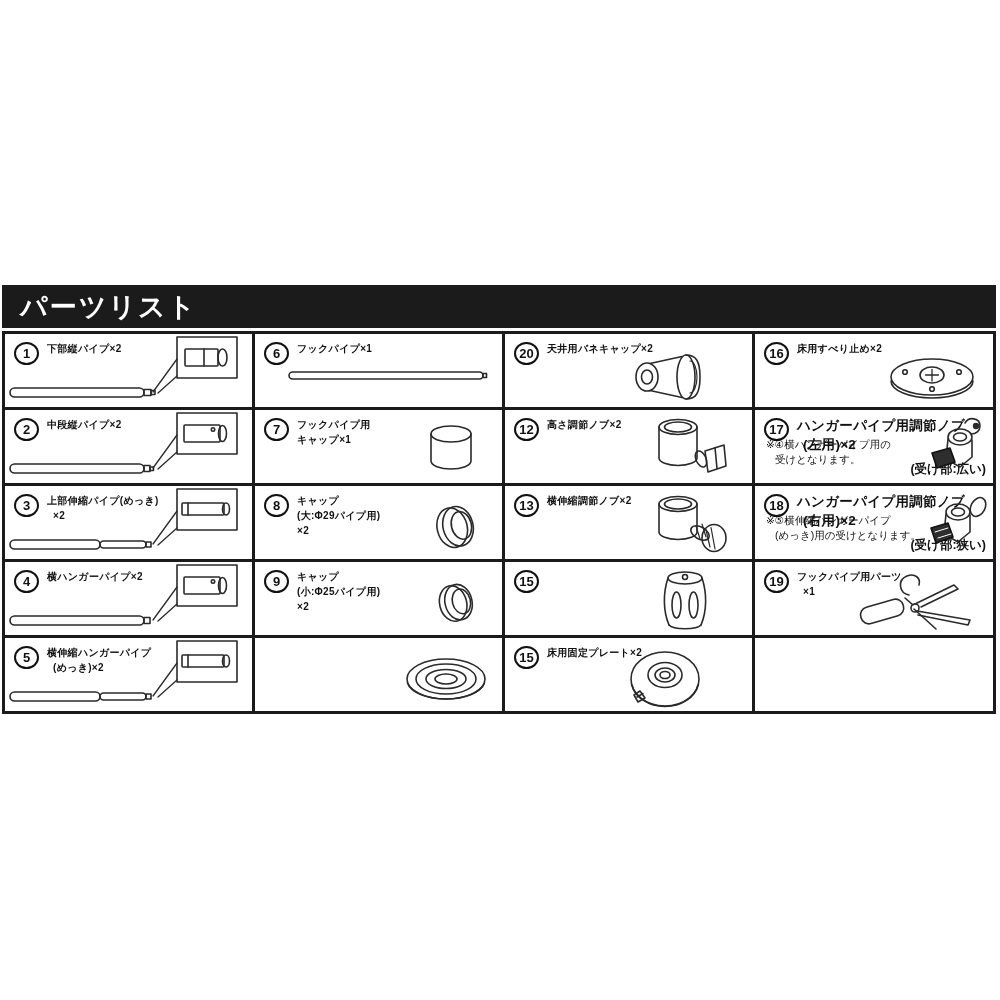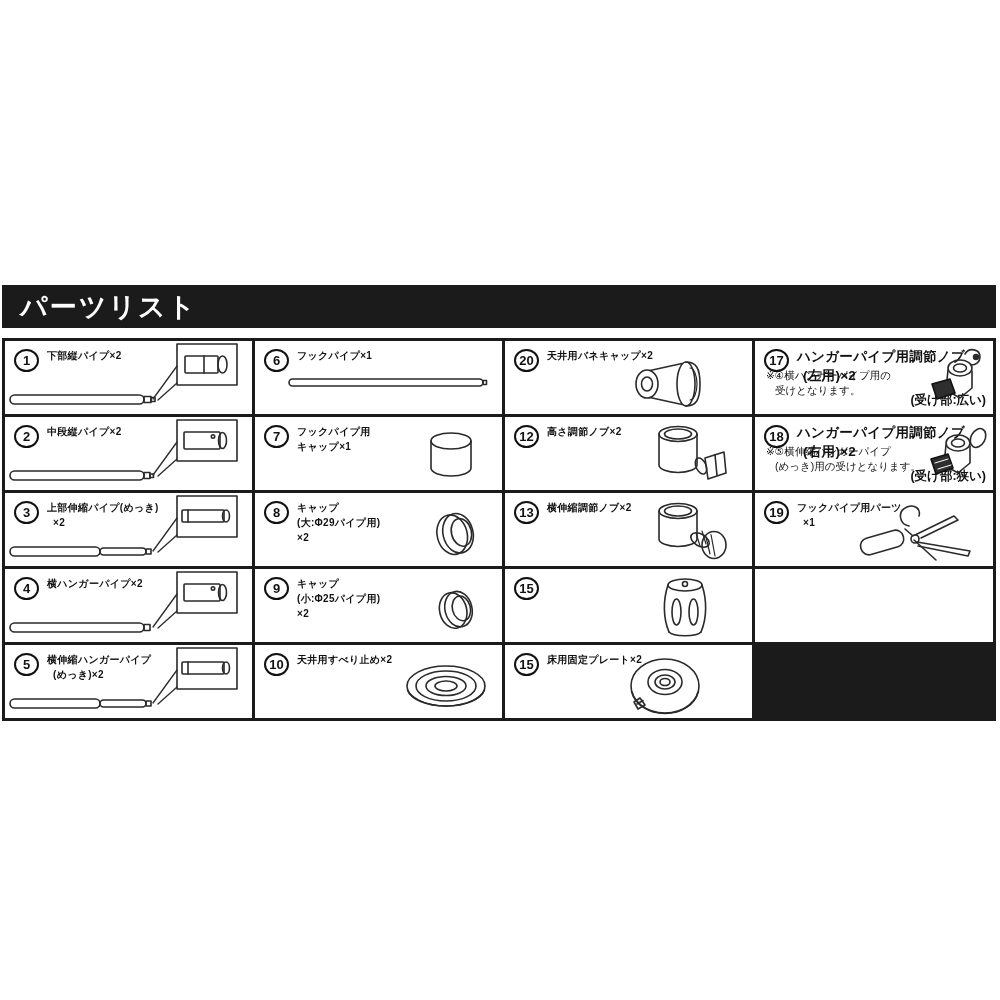--- a/index.html
+++ b/index.html
@@ -5,21 +5,21 @@
   html,body{margin:0;padding:0;}
   body{
     width:1000px;height:1000px;background:#ffffff;position:relative;
     font-family:"Liberation Sans","DejaVu Sans",sans-serif;color:#111;
     -webkit-font-smoothing:antialiased;
   }
   .sheet{position:absolute;left:2px;top:285px;width:994px;}
   .titlebar{
     box-sizing:border-box;background:#1b1b1b;color:#fff;height:43px;
     display:flex;align-items:center;padding-left:18px;
-    font-size:27px;font-weight:bold;letter-spacing:2px;margin-bottom:10px;
+    font-size:27px;font-weight:bold;letter-spacing:2px;margin-bottom:3px;
   }
   .grid{
     display:grid;
     grid-template-columns:247px 247px 247px 1fr;
     grid-template-rows:repeat(5,73px);
     grid-auto-flow:column;
     gap:3px;background:#1b1b1b;border:3px solid #1b1b1b;
   }
   .cell{background:#fff;position:relative;box-sizing:border-box;padding:7px 6px 4px 9px;overflow:hidden;}
   .head{display:flex;gap:8px;align-items:flex-start;}
@@ -201,26 +201,20 @@
       <svg class="illus" style="right:16px;top:14px" width="54" height="52" viewBox="0 0 54 52">
         <g transform="rotate(-14 27 26)">
           <ellipse cx="21" cy="26" rx="13.5" ry="18"></ellipse>
           <ellipse cx="26.5" cy="26" rx="13.5" ry="18"></ellipse>
           <ellipse cx="29.5" cy="26" rx="9" ry="12.5"></ellipse>
         </g>
       </svg>
     </div>
 
     <div class="cell cell-10">
-      <div class="head">
-        <span class="badge">10</span>
-        <div class="label">
-            <div>天井用すべり止め×2</div>
-          </div>
-      </div>
       <svg class="illus" style="right:12px;top:18px" width="88" height="52" viewBox="0 0 88 52">
         <ellipse cx="44" cy="23" rx="39" ry="20"></ellipse>
         <path d="M5.5,27 a39,19 0 0 0 77,0"></path>
         <ellipse cx="44" cy="23" rx="30" ry="15"></ellipse>
         <ellipse cx="44" cy="23" rx="20" ry="9.5"></ellipse>
         <ellipse cx="44" cy="23" rx="11" ry="5"></ellipse>
       </svg>
     </div>
 
     <div class="cell cell-11">
@@ -300,20 +294,37 @@
         <ellipse cx="39" cy="29" rx="34" ry="27"></ellipse>
         <path d="M6,35 a33.5,26 0 0 0 66,0"></path>
         <ellipse cx="39" cy="25" rx="17" ry="12.5"></ellipse>
         <ellipse cx="39" cy="25" rx="10" ry="7"></ellipse>
         <ellipse cx="39" cy="25" rx="5" ry="3.5"></ellipse>
         <path d="M14,41 l-6,4 l4,7 l7,-4 z"></path>
         <line x1="11" y1="47" x2="17" y2="43.5"></line>
       </svg>
     </div>
 
+    <div class="cell cell-16">
+      <div class="head">
+        <span class="badge">16</span>
+        <div class="label">
+            <div>床用すべり止め×2</div>
+          </div>
+      </div>
+      <svg class="illus" style="right:14px;top:22px" width="94" height="48" viewBox="0 0 94 48">
+        <ellipse cx="47" cy="21" rx="41" ry="18"></ellipse>
+        <path d="M6,25 a41,17 0 0 0 82,0"></path>
+        <ellipse cx="47" cy="19" rx="12" ry="8"></ellipse>
+        <path d="M47,13.5 L47,25 M40.5,19 L53.5,19" stroke-width="1.3"></path>
+        <circle cx="20" cy="16" r="2.3"></circle>
+        <circle cx="74" cy="16" r="2.3"></circle>
+        <circle cx="47" cy="33" r="2.3"></circle>
+      </svg>
+    </div>
 
     <div class="cell cell-17">
       <div class="head">
         <span class="badge">17</span>
         <div class="label">
           <div>ハンガーパイプ用調節ノブ</div>
           <div class="l2-indent">(左用)×2</div>
         </div>
       </div>
       <div class="note" style="bottom:16px">

